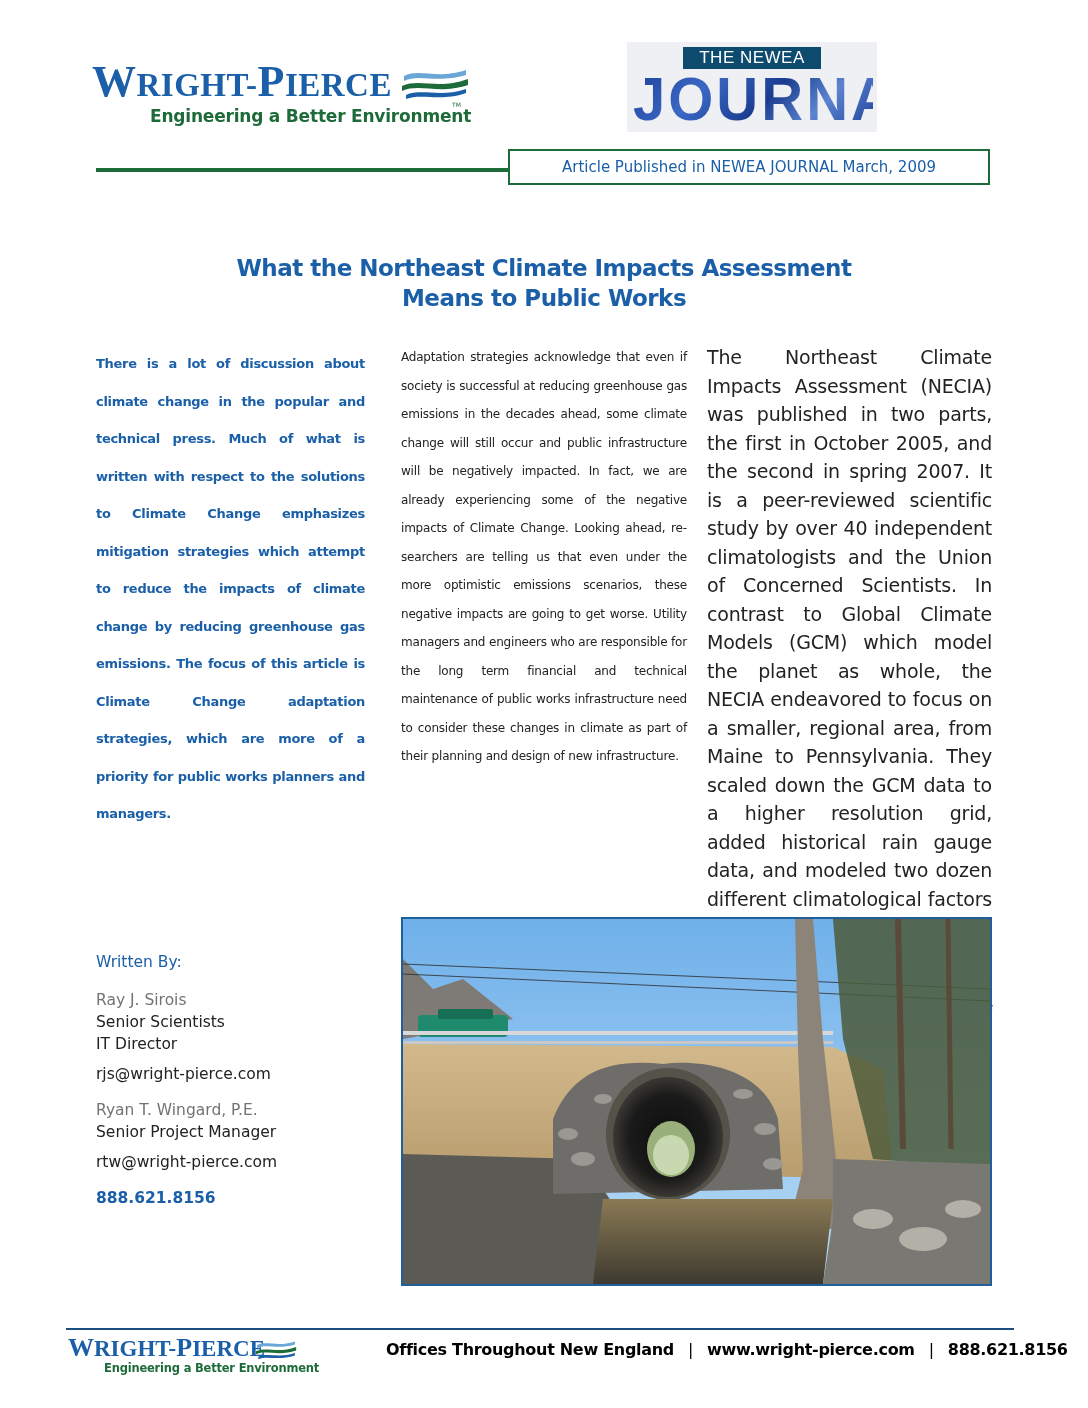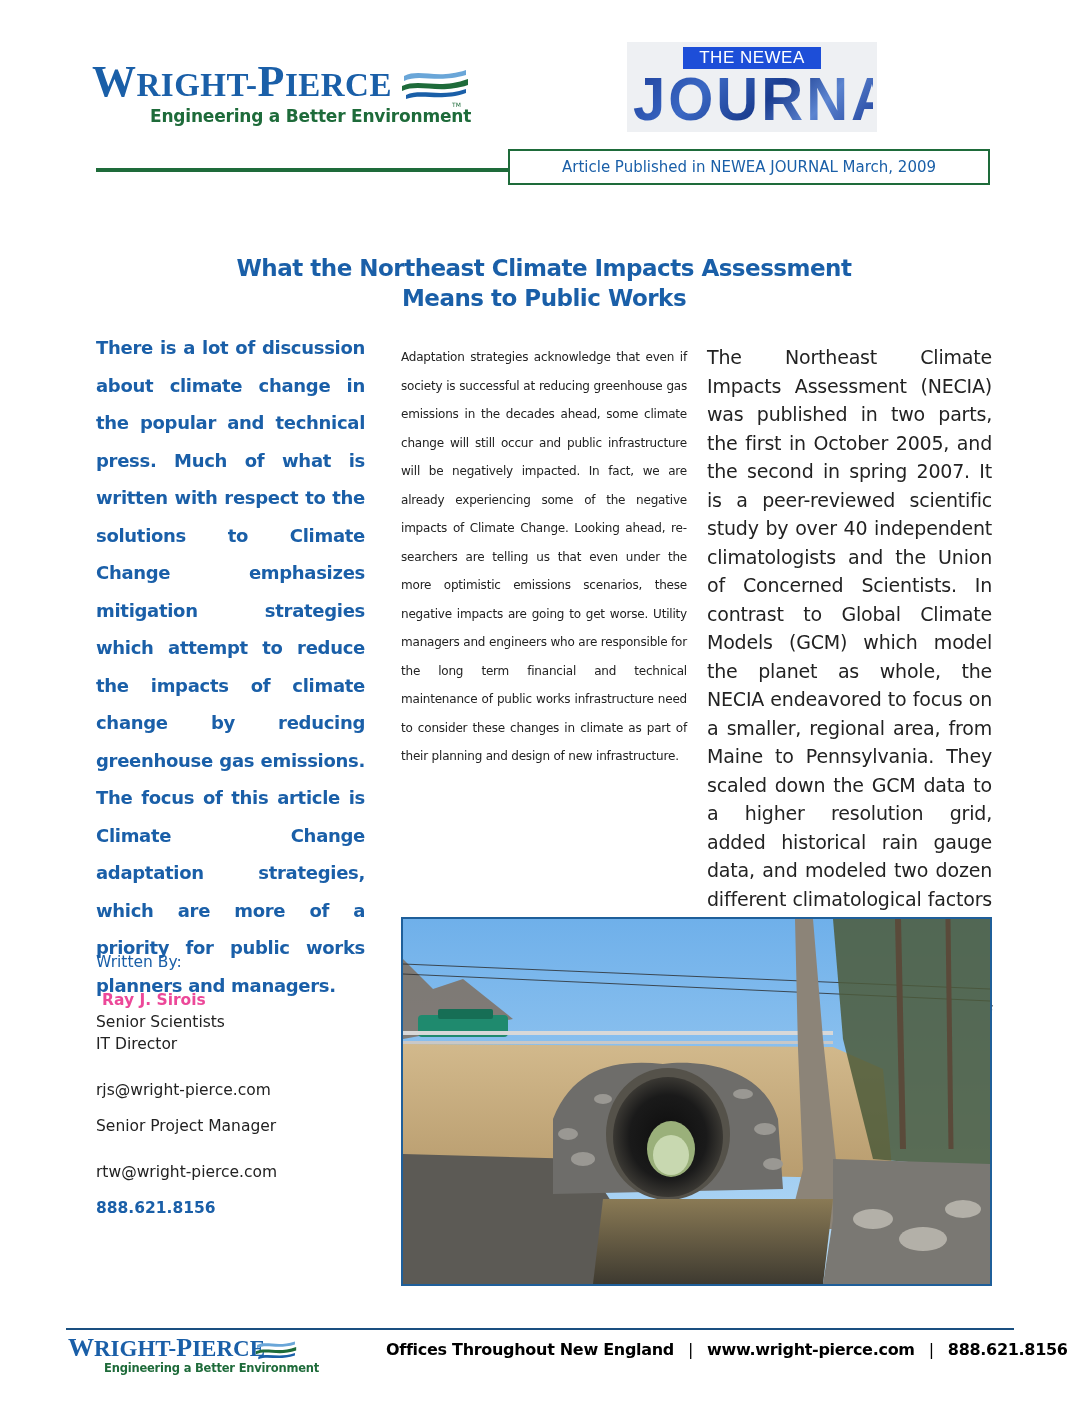--- a/index.html
+++ b/index.html
@@ -12,55 +12,55 @@
                   color: #1a5fa8; font-size: 40px; letter-spacing: 0.5px; line-height: 1; }
   .wp-logo-main .big { font-size: 44px; }
   .wp-logo-main .small { font-size: 33px; }
   .wp-waves { left: 400px; top: 66px; width: 70px; height: 36px; }
   .wp-tm { left: 452px; top: 101px; font-size: 6px; color: #1e6b3a; }
   .wp-tagline { left: 150px; top: 106px; font-family: "DejaVu Sans", sans-serif; font-weight: bold;
                 color: #1e6b3a; font-size: 17px; letter-spacing: -0.2px; }
 
   
   .newea { left: 627px; top: 42px; width: 250px; height: 90px; background: #eef0f3; }
-  .newea-top { position: absolute; left: 56px; top: 5px; width: 138px; height: 22px; background: #1d4ed8;
+  .newea-top { position: absolute; left: 56px; top: 5px; width: 138px; height: 22px; background: #0c4a6e;
                color: #ffffff; font-family: "Liberation Sans", sans-serif; font-size: 17px; text-align: center;
                line-height: 22px; letter-spacing: 0.5px; }
   .newea-word { position: absolute; left: 6px; top: 27px; width: 240px; text-align: center;
                 font-family: "Liberation Sans", sans-serif; font-weight: bold; font-size: 58px; line-height: 60px;
                 letter-spacing: 3px; color: #2850a8;
                 background: linear-gradient(135deg, #1d3f9a 0%, #3b68c4 30%, #1a3c8f 55%, #5c84d0 75%, #1d3f9a 100%);
                 -webkit-background-clip: text; background-clip: text; -webkit-text-fill-color: transparent;
                 transform: scaleY(1.05); }
 
   
   .green-rule { left: 96px; top: 168px; width: 414px; height: 4px; background: #1e6b3a; }
   .banner { left: 508px; top: 149px; width: 482px; height: 36px; border: 2px solid #1e6b3a; box-sizing: border-box;
             color: #1a5fa8; font-family: "DejaVu Sans", sans-serif; font-size: 15px; text-align: center; line-height: 32px; }
 
   
   .title { left: 100px; top: 253px; width: 888px; text-align: center; color: #1a5fa8;
            font-family: "DejaVu Sans", sans-serif; font-weight: bold; font-size: 23px; line-height: 30px;
            letter-spacing: -0.5px; }
 
   
-  .lead { left: 96px; top: 329px; width: 269px; color: #1a5fa8; font-weight: bold; font-size: 18px;
+  .lead { left: 96px; top: 345px; width: 269px; color: #1a5fa8; font-weight: bold; font-size: 13px;
           line-height: 37.5px; text-align: justify; text-align-last: left; letter-spacing: -0.3px; }
   .col2 { left: 401px; top: 343px; width: 286px; color: #222222; font-size: 12px; line-height: 28.5px;
           text-align: justify; letter-spacing: -0.2px; }
   .col3 { left: 707px; top: 343px; width: 285px; color: #222222; font-size: 19px; line-height: 28.5px;
           text-align: justify; text-align-last: justify; letter-spacing: -0.2px; }
   .col2 p, .col3 p, .lead p { margin: 0; }
 
   
   .authors { left: 96px; top: 953px; width: 290px; font-size: 15.5px; color: #222; }
   .authors .heading { color: #1a5fa8; font-weight: normal; margin-bottom: 18px; }
-  .authors .name { color: #ec4899; font-weight: bold; line-height: 22px; margin-left: 6px; }
+  .authors .name { color: #737373; font-weight: normal; line-height: 22px; }
   .authors .role { line-height: 22px; color: #222; }
-  .authors .email { margin-top: 24px; line-height: 22px; color: #222; }
+  .authors .email { margin-top: 8px; line-height: 22px; color: #222; }
   .authors .block { margin-bottom: 14px; }
   .authors .phone { color: #1a5fa8; font-weight: bold; line-height: 22px; }
 
   
   .photo { left: 401px; top: 917px; width: 591px; height: 369px; border: 2px solid #1f5f9a;
            box-sizing: border-box; overflow: hidden; background: #9fc8ee; }
 
   
   .footer-rule { left: 66px; top: 1328px; width: 948px; height: 2px; background: #1a4f80; }
   .ft-logo-main { left: 68px; top: 1335px; font-family: "Liberation Serif", serif; font-weight: bold; color: #1a5fa8;
@@ -111,20 +111,21 @@
 
 <div class="abs authors">
   <div class="heading">Written By:</div>
   <div class="block">
     <div class="name">Ray J. Sirois</div>
     <div class="role">Senior Scientists</div>
     <div class="role">IT Director</div>
     <div class="email">rjs@wright-pierce.com</div>
   </div>
   <div class="block">
+    <div class="name">Ryan T. Wingard, P.E.</div>
     <div class="role">Senior Project Manager</div>
     <div class="email">rtw@wright-pierce.com</div>
   </div>
   <div class="phone">888.621.8156</div>
 </div>
 
 <div class="abs photo">
   <svg width="587" height="365" viewBox="0 0 587 365" preserveAspectRatio="none">
     <defs>
       <linearGradient id="sky" x1="0" y1="0" x2="0" y2="1">

